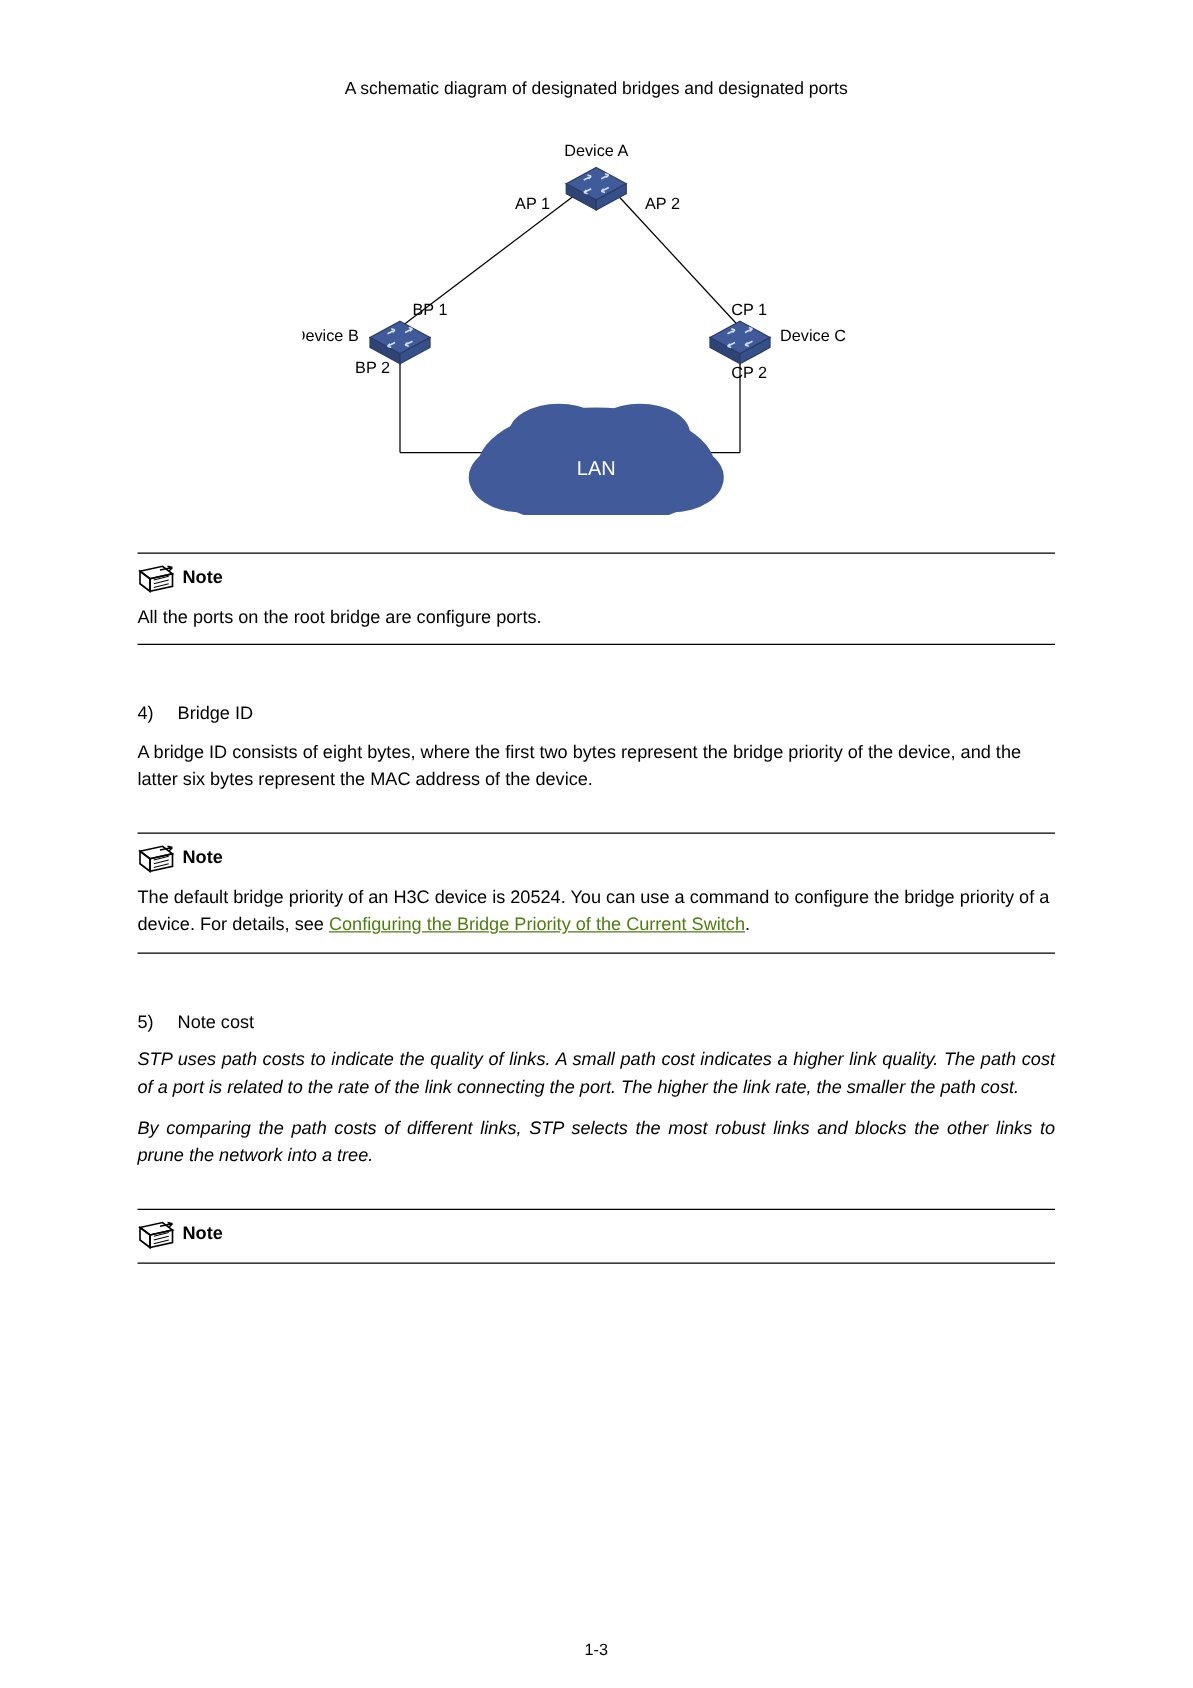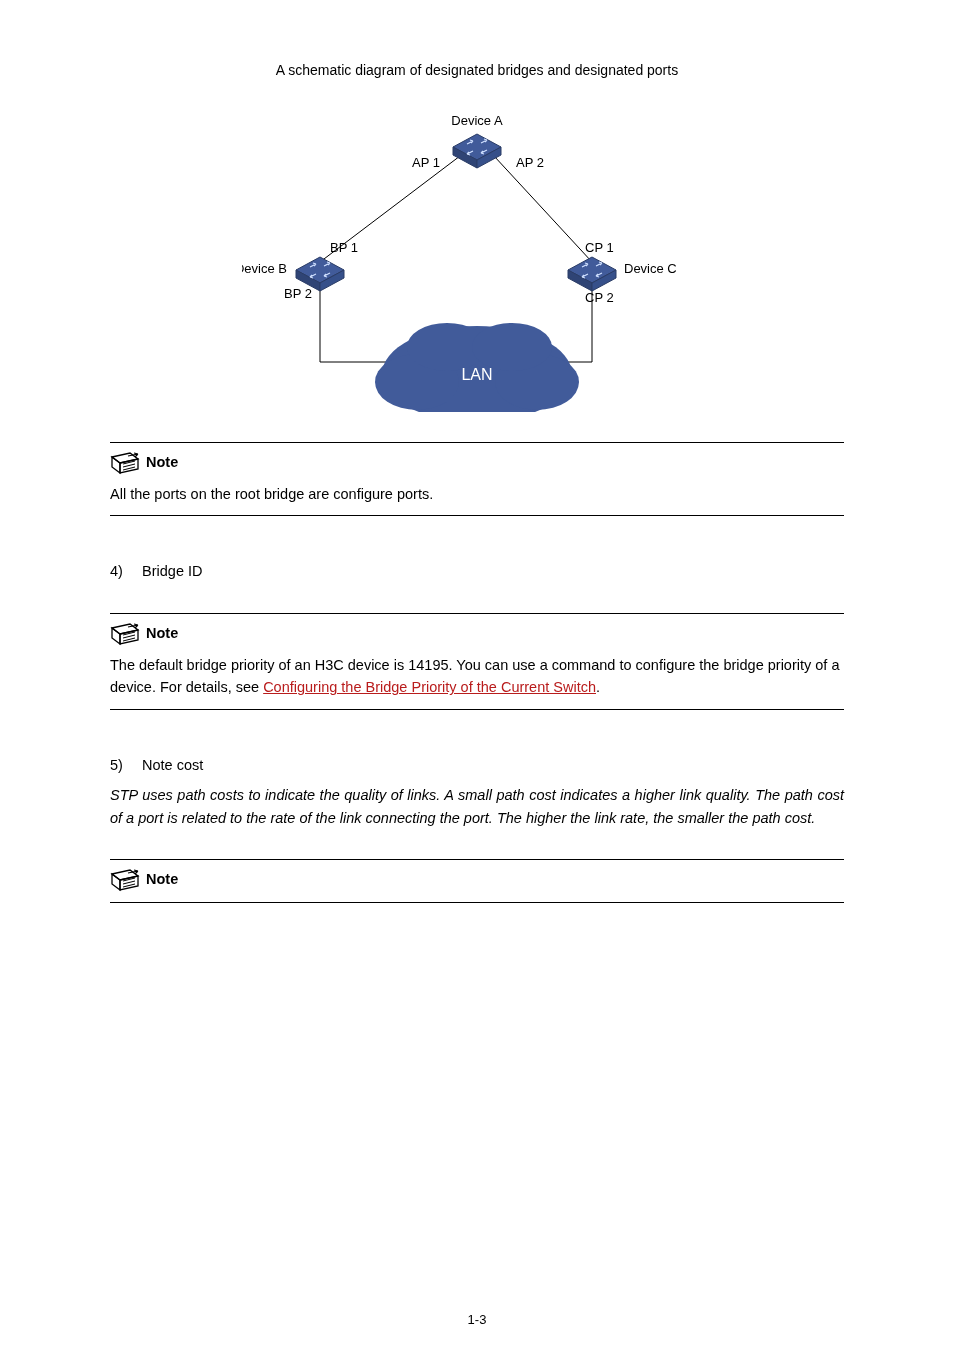--- a/index.html
+++ b/index.html
@@ -52,21 +52,21 @@
   }
   .heading-line .num {
     display: inline-block;
     width: 28px;
   }
   .para {
     margin: 0 0 10px 0;
   }
   .para.justify { text-align: justify; font-style: italic; }
   a.link {
-    color: #b91c1c;
+    color: #4d7c0f;
     text-decoration: underline;
   }
   .page-number {
     text-align: center;
     font-size: 13px;
     position: absolute;
     bottom: 20px;
     left: 0; right: 0;
   }
 </style>
@@ -138,44 +138,46 @@
     </svg>
     <span class="note-label">Note</span>
   </div>
   <p class="para">All the ports on the root bridge are configure ports.</p>
   <div class="note-bar-bot"></div>
 
   <p class="heading-line">
     <span class="num">4)</span>
     <span>Bridge ID</span>
   </p>
+  <p class="para">A bridge ID consists of eight bytes, where the first two bytes represent the bridge priority of the device, and the latter six bytes represent the MAC address of the device.</p>
 
   <div class="note-bar-top"></div>
   <div class="note-head">
     <svg width="30" height="26" viewBox="0 0 30 26">
       <polygon points="2,6 20,2 28,8 10,12" fill="none" stroke="#000" stroke-width="1.3"></polygon>
       <polygon points="2,6 10,12 10,22 2,16" fill="none" stroke="#000" stroke-width="1.3"></polygon>
       <polygon points="10,12 28,8 28,18 10,22" fill="none" stroke="#000" stroke-width="1.3"></polygon>
       <line x1="13" y1="13" x2="25" y2="10" stroke="#000" stroke-width="1"></line>
       <line x1="13" y1="16" x2="25" y2="13" stroke="#000" stroke-width="1"></line>
       <line x1="13" y1="19" x2="25" y2="16" stroke="#000" stroke-width="1"></line>
       <path d="M20,2 L30,0 M30,0 L27,3 M30,0 L26,-1" stroke="#000" stroke-width="1.2" fill="none" transform="translate(-2,3)"></path>
     </svg>
     <span class="note-label">Note</span>
   </div>
   <p class="para">
-    <span>The default bridge priority of an H3C device is 14195. You can use a command to configure the bridge priority of a device. For details, see </span><a class="link" href="#">Configuring the Bridge Priority of the Current Switch</a><span>.</span>
+    <span>The default bridge priority of an H3C device is 20524. You can use a command to configure the bridge priority of a device. For details, see </span><a class="link" href="#">Configuring the Bridge Priority of the Current Switch</a><span>.</span>
   </p>
   <div class="note-bar-bot"></div>
 
   <p class="heading-line">
     <span class="num">5)</span>
     <span>Note cost</span>
   </p>
   <p class="para justify">STP uses path costs to indicate the quality of links. A small path cost indicates a higher link quality. The path cost of a port is related to the rate of the link connecting the port. The higher the link rate, the smaller the path cost.</p>
+  <p class="para justify">By comparing the path costs of different links, STP selects the most robust links and blocks the other links to prune the network into a tree.</p>
 
   <div class="note-bar-top"></div>
   <div class="note-head">
     <svg width="30" height="26" viewBox="0 0 30 26">
       <polygon points="2,6 20,2 28,8 10,12" fill="none" stroke="#000" stroke-width="1.3"></polygon>
       <polygon points="2,6 10,12 10,22 2,16" fill="none" stroke="#000" stroke-width="1.3"></polygon>
       <polygon points="10,12 28,8 28,18 10,22" fill="none" stroke="#000" stroke-width="1.3"></polygon>
       <line x1="13" y1="13" x2="25" y2="10" stroke="#000" stroke-width="1"></line>
       <line x1="13" y1="16" x2="25" y2="13" stroke="#000" stroke-width="1"></line>
       <line x1="13" y1="19" x2="25" y2="16" stroke="#000" stroke-width="1"></line>

